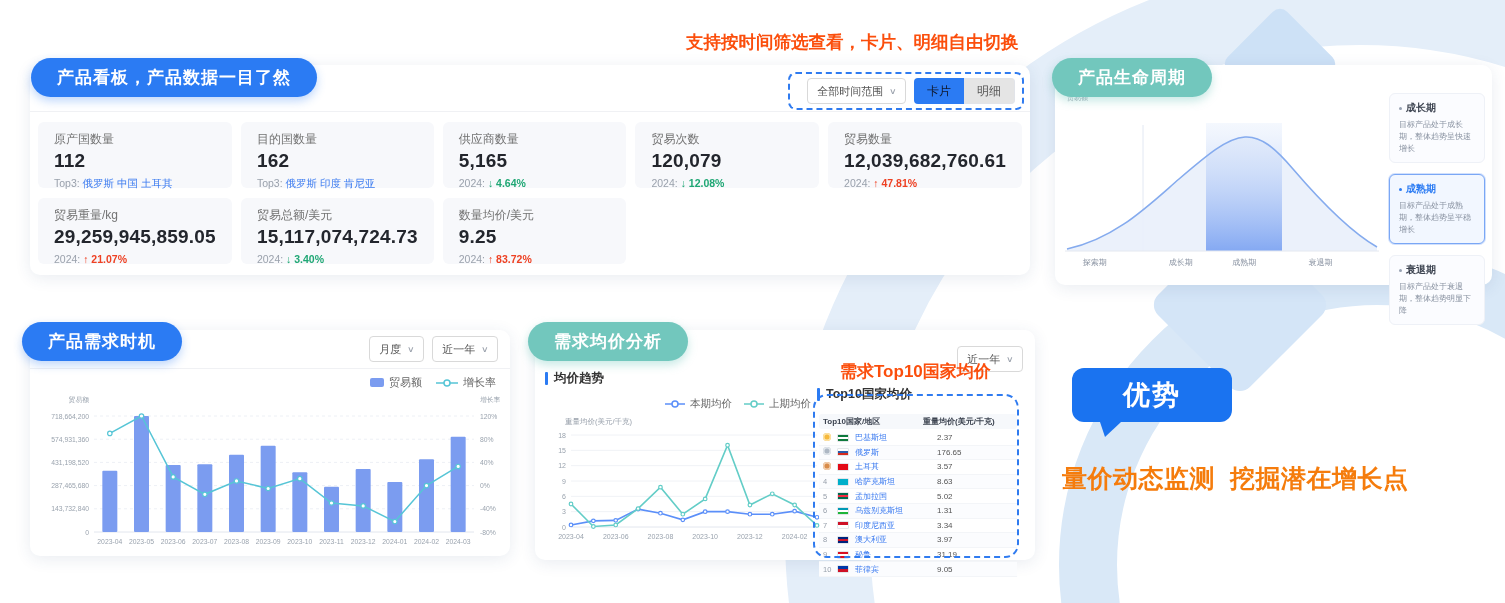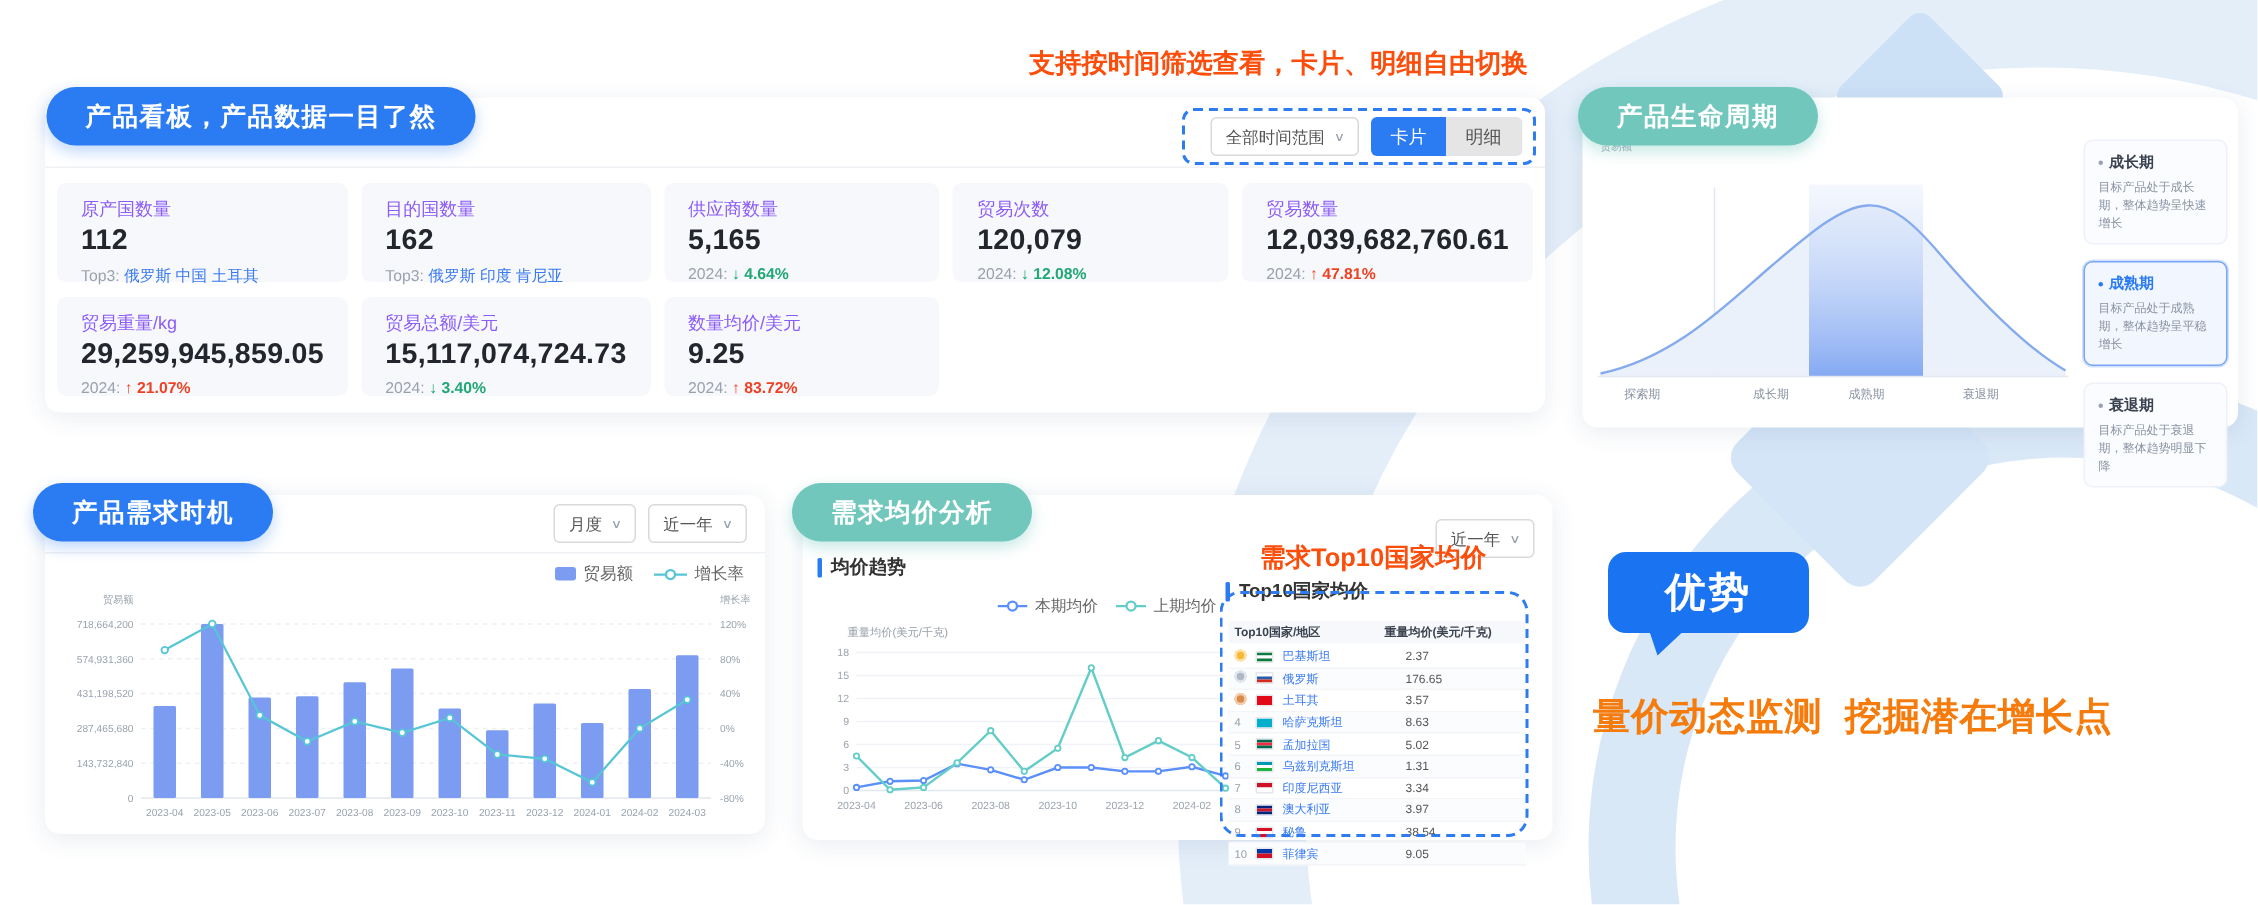--- a/index.html
+++ b/index.html
@@ -35,26 +35,26 @@
   #anno-table{left:840px;top:360px;font-size:17px;}
   
   .dash-header{position:relative;height:46px;border-bottom:1px solid #f0f1f4;}
   .filter-box{position:absolute;right:6px;top:7px;width:218px;height:34px;border:2px dashed #2f7bf0;
               border-radius:8px;display:flex;align-items:center;justify-content:flex-end;gap:8px;padding:0 7px;z-index:2;}
   .select{display:inline-flex;align-items:center;gap:7px;height:24px;padding:0 9px;border:1px solid #d9d9d9;
           border-radius:4px;font-size:11px;color:#555;background:#fff;white-space:nowrap;cursor:pointer;}
   .caret{font-size:8px;color:#9aa1ac;transform:scaleX(1.3);}
   .seg{display:flex;}
   .seg-btn{height:26px;padding:0 13px;font-size:12px;display:flex;align-items:center;cursor:pointer;box-sizing:border-box;}
-  .seg-btn.active{background:#2b7bf3;color:#ffffff;border-radius:4px 0 0 4px;}
+  .seg-btn.active{background:#2b7bf3;color:#0f172a;border-radius:4px 0 0 4px;}
   .seg-btn.plain{background:#e5e5e5;color:#555;border:1px solid #e2e4e9;border-left:none;border-radius:0 4px 4px 0;}
   
   .stat-grid{display:grid;grid-template-columns:repeat(5,1fr);gap:10px 9px;padding:10px 8px 0;}
   .stat-card{background:#f7f8fb;border-radius:6px;padding:9px 16px 7px;height:66px;box-sizing:border-box;}
-  .stat-label{font-size:12px;color:#8b5cf6;margin-bottom:2px;}
+  .stat-label{font-size:12px;color:#737373;margin-bottom:2px;}
   .stat-value{font-size:19px;color:#23262d;font-weight:600;letter-spacing:.2px;}
   .stat-sub{font-size:10.5px;margin-top:5px;white-space:nowrap;}
   .muted{color:#9aa1ac;}
   .links{color:#3a7af0;}
   .delta.up{color:#ee4123;font-weight:700;}
   .delta.down{color:#1fa774;font-weight:700;}
   
   .lc-ylabel{position:absolute;left:12px;top:28px;font-size:7px;color:#a0a8b4;}
   #lc-svg{position:absolute;left:8px;top:36px;}
   .phase-row{position:absolute;left:8px;top:192px;width:318px;height:12px;}
@@ -99,21 +99,21 @@
   .m2{background:#aeb8c4;box-shadow:inset 0 0 0 1.5px #e2e7ec;}
   .m3{background:#d98c4a;box-shadow:inset 0 0 0 1.5px #f2d0b0;}
   .t-flag{width:12px;height:8px;display:inline-flex;flex-direction:column;border:1px solid #e3e6ea;
           border-radius:1px;overflow:hidden;box-sizing:border-box;}
   .t-flag i{flex:1;}
   .t-country{font-size:8px;color:#3a7af0;white-space:nowrap;overflow:hidden;cursor:pointer;}
   .t-val{font-size:8px;color:#555;padding-left:14px;}
   .t-box{position:absolute;left:278px;top:64px;width:202px;height:160px;border:2px dashed #2f7bf0;
          border-radius:14px;pointer-events:none;z-index:2;}
   
-  #adv-bubble{position:absolute;left:1072px;top:368px;width:134px;height:54px;background:#1a73f0;
+  #adv-bubble{position:absolute;left:1072px;top:368px;width:160px;height:54px;background:#1a73f0;
               border-radius:12px;display:flex;align-items:center;justify-content:center;color:#fff;
               font-size:27px;font-weight:700;letter-spacing:2px;z-index:2;}
   #adv-bubble:after{content:"";position:absolute;left:28px;top:100%;width:0;height:0;
               border:10px solid transparent;border-top:15px solid #1a73f0;border-right-width:16px;border-left-width:5px;}
   .adv-lines{position:absolute;left:1062px;top:466px;z-index:2;}
   .adv-line{font-size:25px;font-weight:800;color:#f57c0c;white-space:pre;line-height:1;margin-bottom:21px;letter-spacing:.5px;}
 </style>
 </head>
 <body>
 
@@ -472,21 +472,21 @@
             <span class="t-val">3.97</span>
           </div>
           <div class="t-row">
             <span class="t-rank">9</span>
             <span class="t-flag">
               <i style="background: rgb(217, 16, 35);"></i>
               <i style="background: rgb(255, 255, 255);"></i>
               <i style="background: rgb(217, 16, 35);"></i>
             </span>
             <span class="t-country">秘鲁</span>
-            <span class="t-val">38.54</span>
+            <span class="t-val">31.19</span>
           </div>
           <div class="t-row">
             <span class="t-rank">10</span>
             <span class="t-flag">
               <i style="background: rgb(0, 56, 168);"></i>
               <i style="background: rgb(206, 17, 38);"></i>
             </span>
             <span class="t-country">菲律宾</span>
             <span class="t-val">9.05</span>
           </div>

